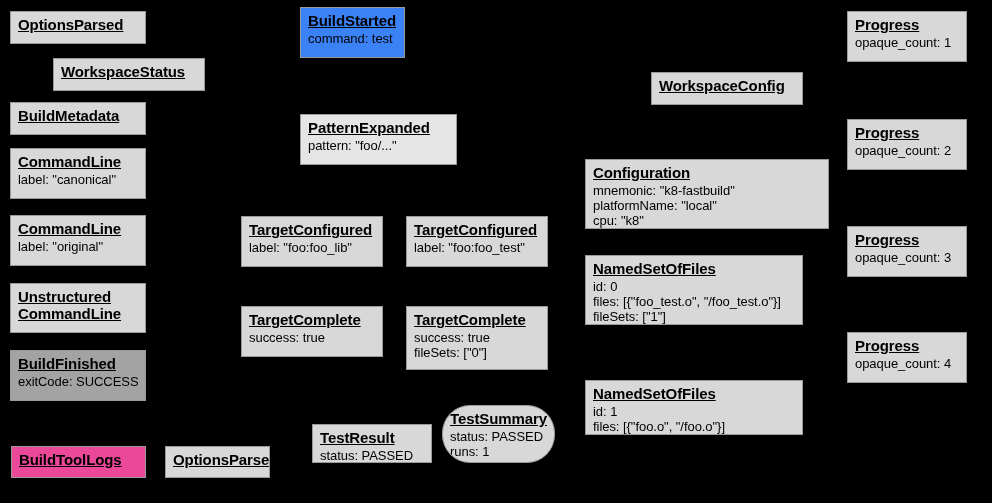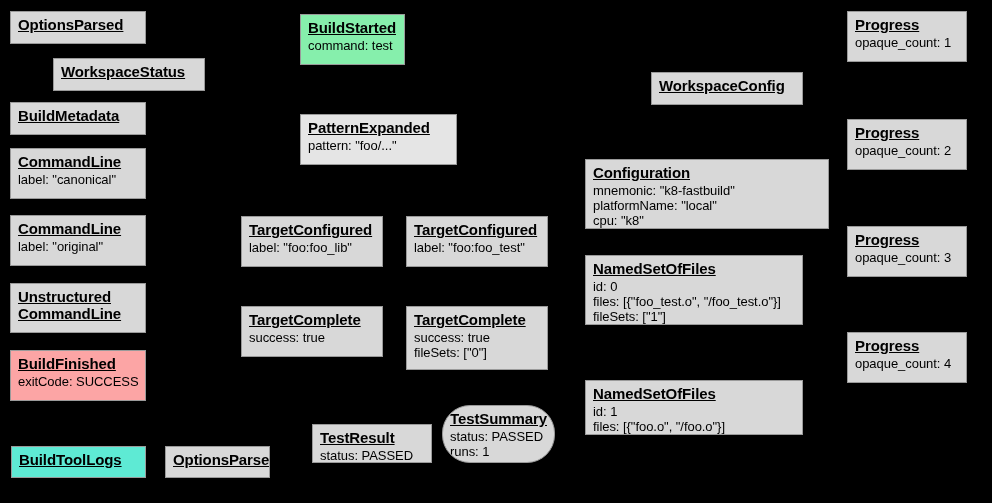--- a/index.html
+++ b/index.html
@@ -56,21 +56,21 @@
     line-height: 15px;
     white-space: pre;
     letter-spacing: -0.05px;
   }
 </style>
 </head>
 <body>
 
 <div id="canvas">
     <div class="node" style="left: 10px; top: 11px; width: 136px; height: 33px; background: rgb(216, 216, 216); border-color: rgb(154, 154, 154);"><div class="node-title">OptionsParsed</div></div>
-    <div class="node" style="left: 300px; top: 14px; width: 105px; height: 51px; background: #86efac; border-color: rgb(154, 154, 154);"><div class="node-title">BuildStarted</div><div class="node-props">
+    <div class="node" style="left: 300px; top: 7px; width: 105px; height: 51px; background: #3b82f6; border-color: rgb(154, 154, 154);"><div class="node-title">BuildStarted</div><div class="node-props">
         <div class="node-prop">command: test</div>
       </div></div>
     <div class="node" style="left: 847px; top: 11px; width: 120px; height: 51px; background: rgb(216, 216, 216); border-color: rgb(154, 154, 154);"><div class="node-title">Progress</div><div class="node-props">
         <div class="node-prop">opaque_count: 1</div>
       </div></div>
     <div class="node" style="left: 10px; top: 58px; width: 152px; height: 33px; background: rgb(216, 216, 216); border-color: rgb(154, 154, 154); margin-left: 43px;"><div class="node-title">WorkspaceStatus</div></div>
     <div class="node" style="left: 10px; top: 102px; width: 136px; height: 33px; background: rgb(216, 216, 216); border-color: rgb(154, 154, 154);"><div class="node-title">BuildMetadata</div></div>
     <div class="node" style="left: 651px; top: 72px; width: 152px; height: 33px; background: rgb(216, 216, 216); border-color: rgb(154, 154, 154);"><div class="node-title">WorkspaceConfig</div></div>
     <div class="node" style="left: 300px; top: 114px; width: 157px; height: 51px; background: #e5e5e5; border-color: rgb(154, 154, 154);"><div class="node-title">PatternExpanded</div><div class="node-props">
         <div class="node-prop">pattern: "foo/..."</div>
@@ -108,29 +108,29 @@
     <div class="node" style="left: 241px; top: 306px; width: 142px; height: 51px; background: rgb(216, 216, 216); border-color: rgb(154, 154, 154);"><div class="node-title">TargetComplete</div><div class="node-props">
         <div class="node-prop">success: true</div>
       </div></div>
     <div class="node" style="left: 406px; top: 306px; width: 142px; height: 64px; background: rgb(216, 216, 216); border-color: rgb(154, 154, 154);"><div class="node-title">TargetComplete</div><div class="node-props">
         <div class="node-prop">success: true</div>
         <div class="node-prop">fileSets: ["0"]</div>
       </div></div>
     <div class="node" style="left: 847px; top: 332px; width: 120px; height: 51px; background: rgb(216, 216, 216); border-color: rgb(154, 154, 154);"><div class="node-title">Progress</div><div class="node-props">
         <div class="node-prop">opaque_count: 4</div>
       </div></div>
-    <div class="node" style="left: 10px; top: 350px; width: 136px; height: 51px; background: #fca5a5; border-color: rgb(154, 154, 154);"><div class="node-title">BuildFinished</div><div class="node-props">
+    <div class="node" style="left: 10px; top: 350px; width: 136px; height: 51px; background: #a3a3a3; border-color: rgb(154, 154, 154);"><div class="node-title">BuildFinished</div><div class="node-props">
         <div class="node-prop">exitCode: SUCCESS</div>
       </div></div>
     <div class="node" style="left: 585px; top: 380px; width: 218px; height: 55px; background: rgb(216, 216, 216); border-color: rgb(154, 154, 154);"><div class="node-title">NamedSetOfFiles</div><div class="node-props">
         <div class="node-prop">id: 1</div>
         <div class="node-prop">files: [{"foo.o", "/foo.o"}]</div>
       </div></div>
     <div class="node" style="left: 442px; top: 405px; width: 113px; height: 58px; background: rgb(216, 216, 216); border-color: rgb(154, 154, 154); border-radius: 28px;"><div class="node-title">TestSummary</div><div class="node-props">
         <div class="node-prop">status: PASSED</div>
         <div class="node-prop">runs: 1</div>
       </div></div>
     <div class="node" style="left: 312px; top: 424px; width: 120px; height: 39px; background: rgb(216, 216, 216); border-color: rgb(154, 154, 154);"><div class="node-title">TestResult</div><div class="node-props">
         <div class="node-prop">status: PASSED</div>
       </div></div>
-    <div class="node" style="left: 11px; top: 446px; width: 135px; height: 32px; background: #5eead4; border-color: rgb(154, 154, 154);"><div class="node-title">BuildToolLogs</div></div>
+    <div class="node" style="left: 11px; top: 446px; width: 135px; height: 32px; background: #ec4899; border-color: rgb(154, 154, 154);"><div class="node-title">BuildToolLogs</div></div>
     <div class="node" style="left: 165px; top: 446px; width: 105px; height: 32px; background: rgb(216, 216, 216); border-color: rgb(154, 154, 154);"><div class="node-title">OptionsParsed</div></div>
   </div>
 
 </body></html>

